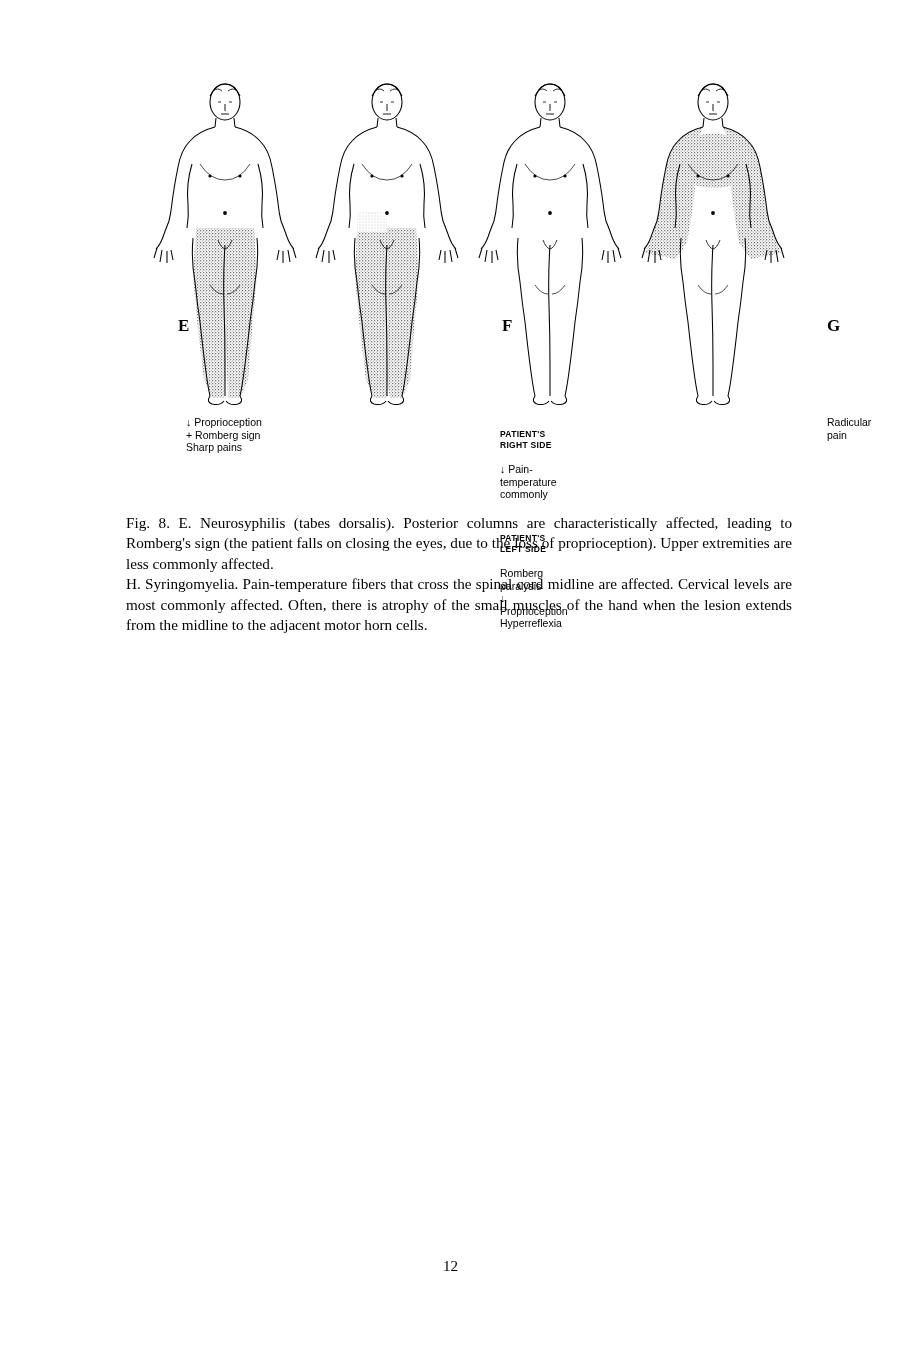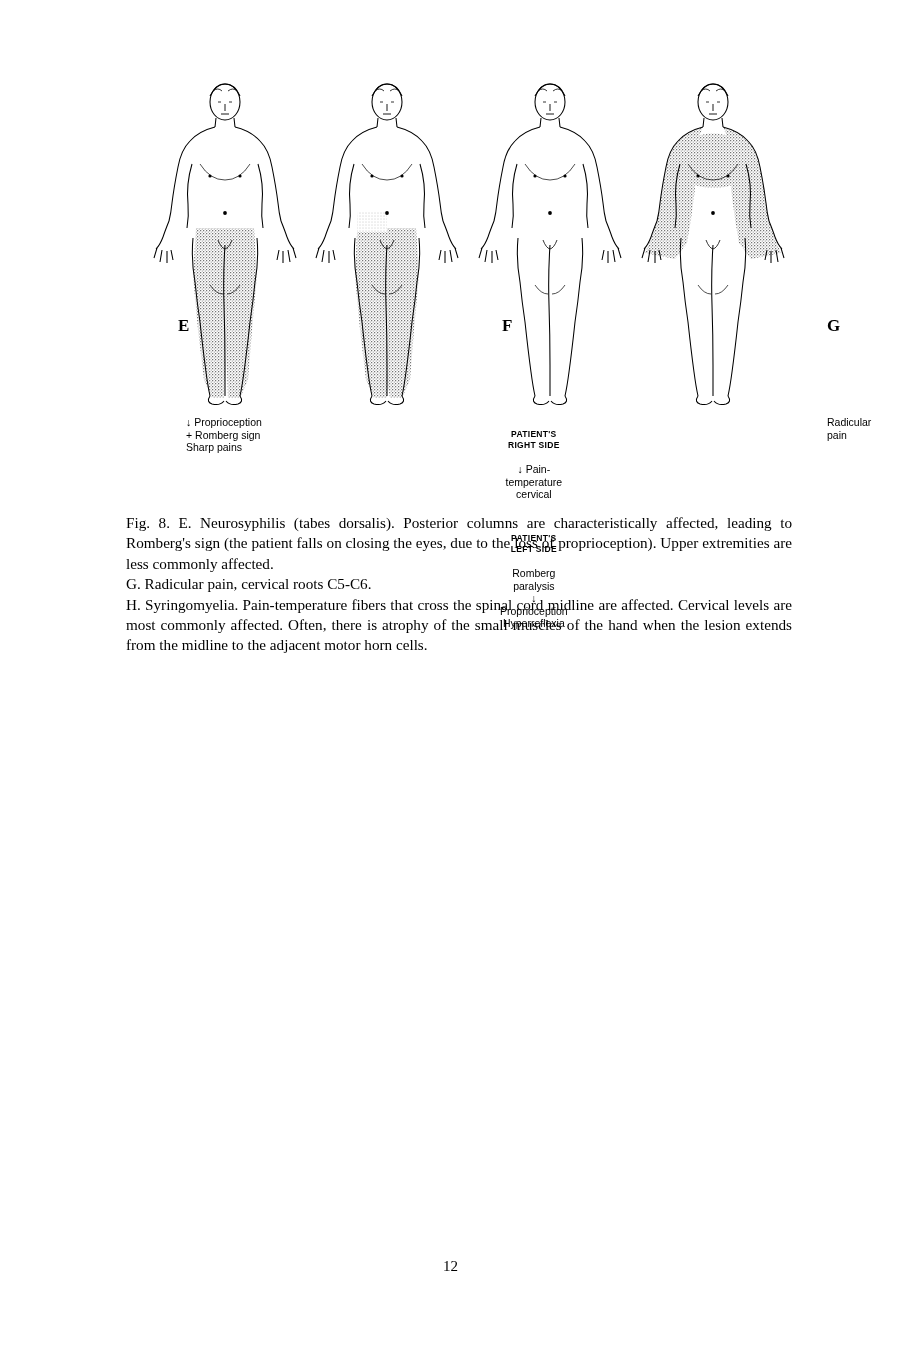--- a/index.html
+++ b/index.html
@@ -56,21 +56,21 @@
 
   .caption-block {
     position: absolute;
     font-family: "Liberation Sans", sans-serif;
     font-size: 10.5px;
     line-height: 12.5px;
     color: #000;
     white-space: pre-line;
   }
   .cap-a { left: 46px;  top: 336px; }
-  .cap-b { left: 198px; top: 336px; text-align: center; }
+  .cap-b { left: 198px; top: 336px; }
   .cap-c { left: 362px; top: 336px; }
 
   .cap-head {
     font-family: "Liberation Sans", sans-serif;
     font-size: 8.5px;
     font-weight: bold;
     letter-spacing: 0.3px;
     line-height: 11px;
   }
   .cap-sub {
@@ -210,21 +210,21 @@
           <path d="M117 158 q2 22 -2 44 q-2 20 -5 40 q-3 28 -6 50 q-2 15 -4 24"></path>
           <path d="M85 165 q-2 30 -1 60 q1 30 1 60 q0 20 0 31"></path>
           <path d="M78 160 q3 8 7 9 q4 -1 7 -9" stroke-width="0.8"></path>
           <path d="M70 205 q6 9 13 9 M100 205 q-6 9 -13 9" stroke-width="0.7"></path>
           <path d="M70 316 q-4 6 2 8 q8 2 12 -3 M100 316 q4 6 -2 8 q-8 2 -12 -3"></path>
         </g>
       </svg>
       <div class="figlabel lbl-b">F</div>
       <div class="caption-block cap-b">
         <div class="cap-head">PATIENT'S RIGHT SIDE</div>
-        <div class="cap-sub">↓ Pain-temperature cervical</div>
+        <div class="cap-sub">↓ Pain-temperature commonly</div>
         <div class="cap-gap"></div>
         <div class="cap-head">PATIENT'S LEFT SIDE</div>
         <div class="cap-sub">Romberg paralysis
 ↓ Proprioception
 Hyperreflexia</div>
       </div>
     </div>
 
     <div class="panel panel-c">
       <svg width="170" height="330" viewBox="0 0 170 330">
@@ -303,19 +303,18 @@
           <path d="M70 316 q-4 6 2 8 q8 2 12 -3 M100 316 q4 6 -2 8 q-8 2 -12 -3"></path>
         </g>
       </svg>
 
     </div>
 
   </div>
 
   <div class="bodytext">
     <p class="para">Fig. 8. E.    Neurosyphilis (tabes dorsalis). Posterior columns are characteristically affected, leading to Romberg's sign (the patient falls on closing the eyes, due to the loss of proprioception). Upper extremities are less commonly affected.</p>
-    <p class="para">G.    Radicular pain, cervical roots C5-C6.</p>
     <p class="para">H.    Syringomyelia. Pain-temperature fibers that cross the spinal cord midline are affected. Cervical levels are most commonly affected. Often, there is atrophy of the small muscles of the hand when the lesion extends from the midline to the adjacent motor horn cells.</p>
   </div>
 
   <div class="pagenum">12</div>
 
 </div>
 
 </body></html>

